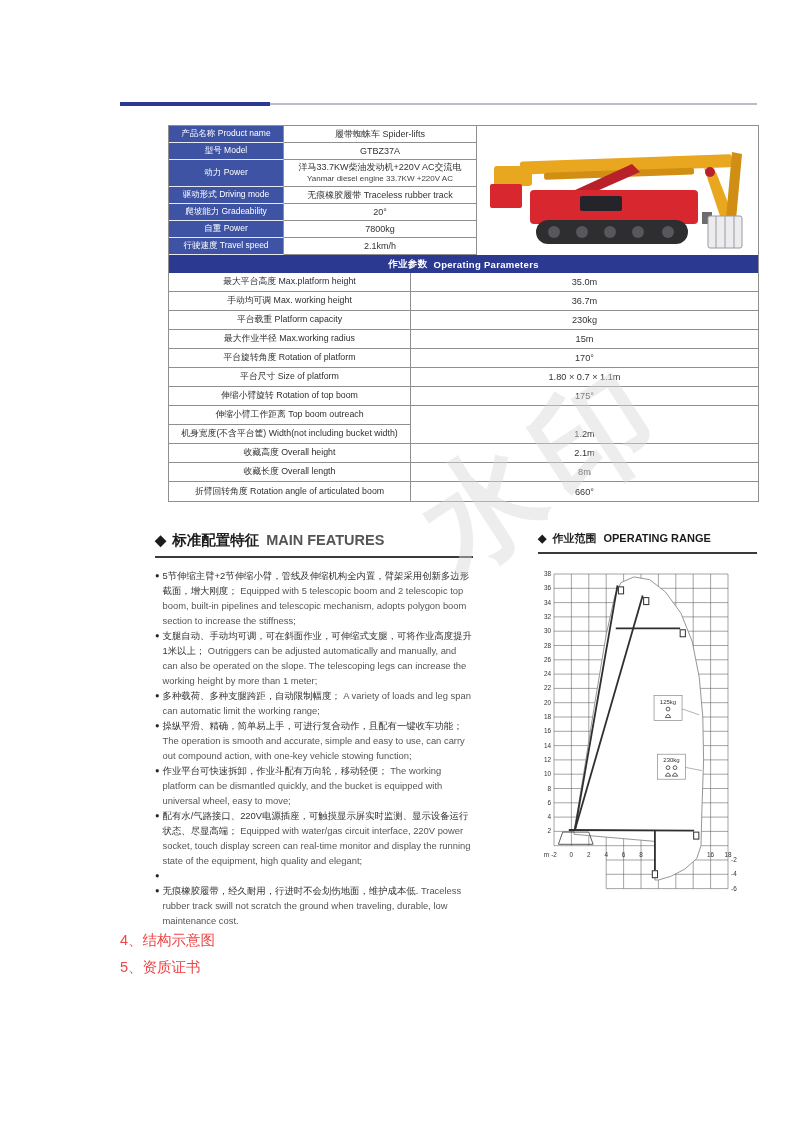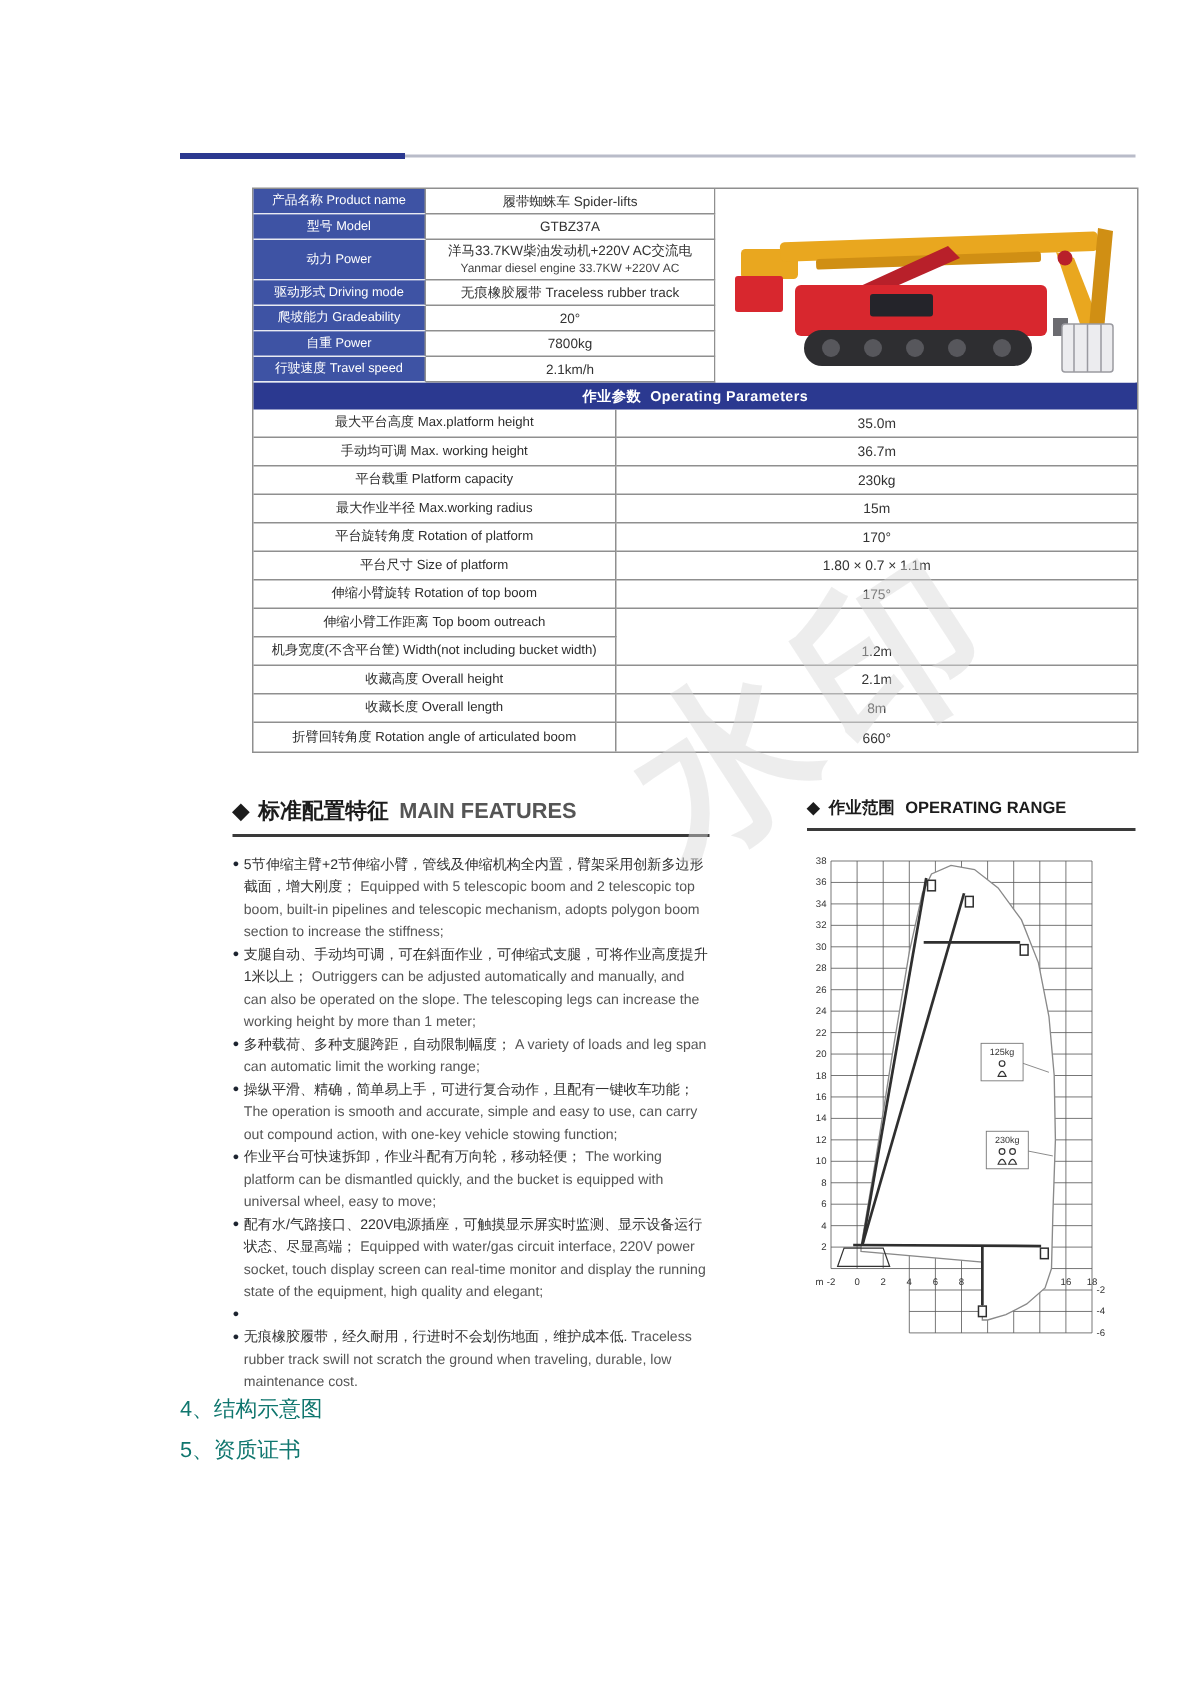--- a/index.html
+++ b/index.html
@@ -43,21 +43,21 @@
   .features li{display:flex;align-items:flex-start;margin:0;}
   .features .bullet{font-size:7.5px;line-height:15px;color:#1d2430;margin-right:3px;flex:0 0 auto;}
   .features .ftxt{font-size:9.4px;line-height:15px;}
   .features .zh{color:#323232;}
   .features .en{color:#555;}
   
   .range{position:absolute;left:538px;top:531px;width:219px;}
   .range .h-sub{font-size:11px;}
   .range svg{display:block;margin-top:13px;}
   
-  .footer-list{position:absolute;left:120px;top:927px;font-size:14.5px;color:#0f766e;line-height:27px;}
+  .footer-list{position:absolute;left:120px;top:927px;font-size:14.5px;color:#ef4444;line-height:27px;}
   
   .watermark{position:absolute;left:330px;top:350px;width:430px;height:240px;display:flex;align-items:center;
              justify-content:center;pointer-events:none;z-index:6;transform:rotate(-33deg);
              font-size:118px;font-weight:bold;color:var(--wm);opacity:.45;letter-spacing:14px;}
 </style>
 </head>
 <body>
 
 <div class="page" style="--blue: #3E53A4; --navy: #2B3990; --rule-blue: #2B3990; --border: #8f8f8f; --mred: #D8272E; --mredd: #B8202A; --myellow: #E9A71F; --myellowd: #D08F14; --wm: #D9D9D9;">
 

